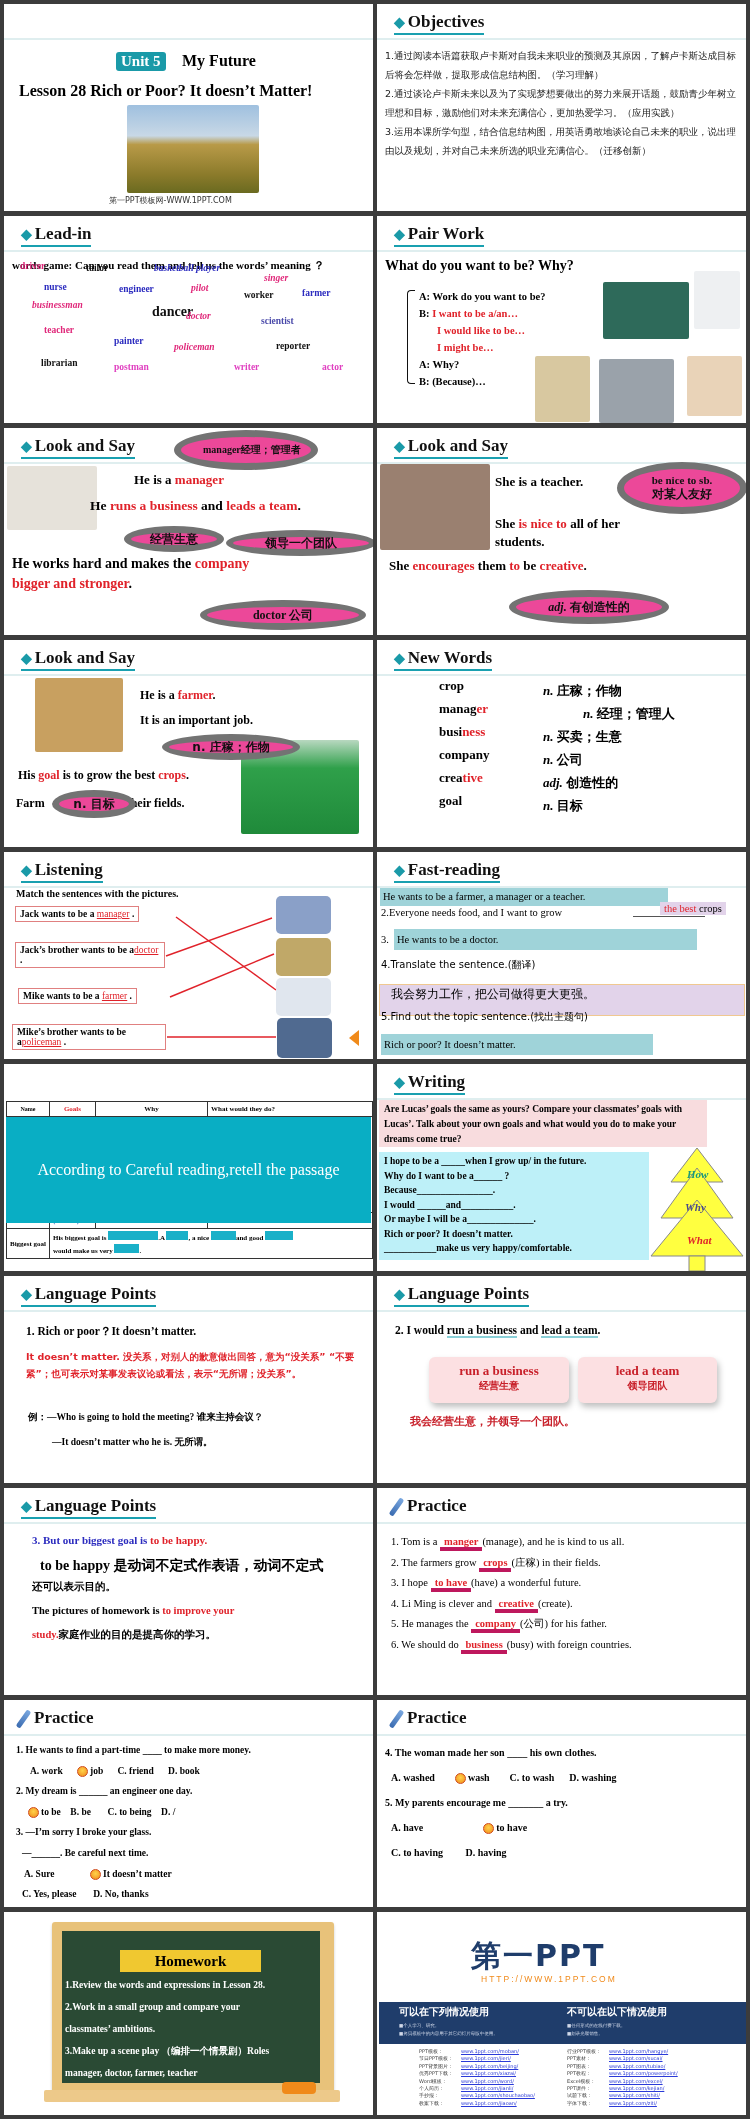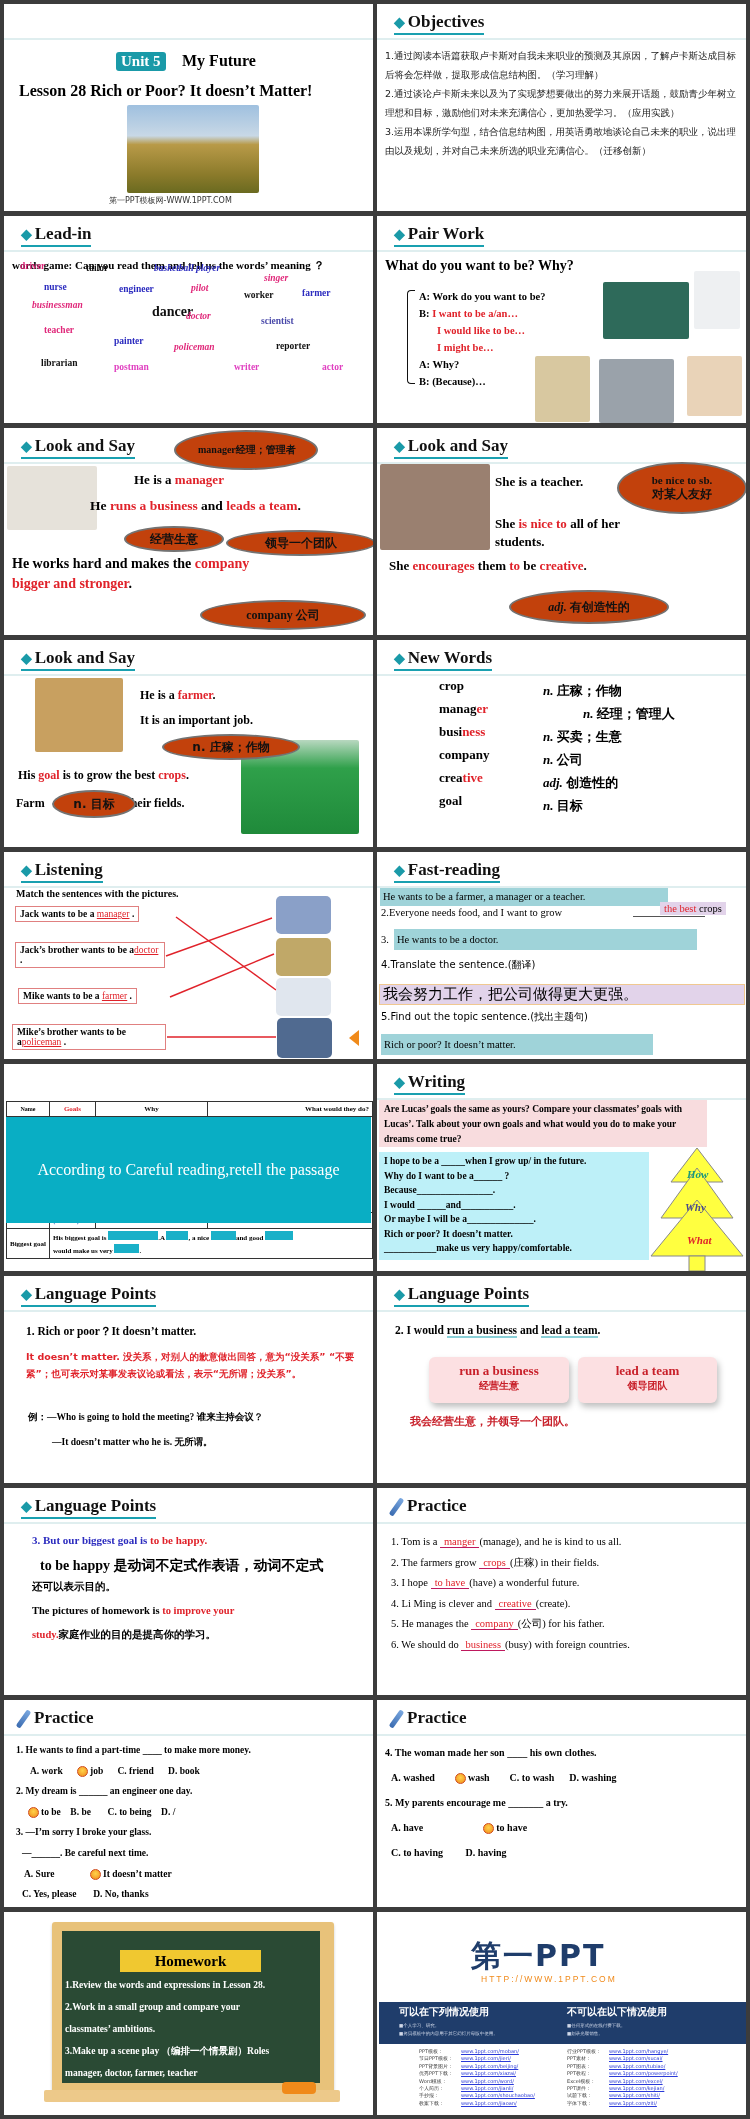--- a/index.html
+++ b/index.html
@@ -6,25 +6,25 @@
 body{width:750px;height:2119px;background:#3c3c3c;font-family:"Liberation Serif",serif;position:relative;overflow:hidden}
 .slide{position:absolute;width:369px;height:207px;background:#fff;overflow:hidden}
 .hdr{position:absolute;left:0;top:0;width:100%;height:36px;border-bottom:2px solid #dfeeef}
 .ttl{position:absolute;left:17px;top:8px;font-weight:bold;font-size:17px;color:#111;border-bottom:2px solid #19a0b0;padding-bottom:0;line-height:20px;white-space:nowrap}
 .dia{color:#1a9aa8;font-size:14px;margin-right:3px}
 .abs{position:absolute;white-space:nowrap}
 .b{font-weight:bold}
 .red{color:#e0222a}
 .blue{color:#2b2bbf}
 .cn{font-family:"DejaVu Sans",sans-serif}
-.bubble{position:absolute;background:#c2410c;border:2px solid #737373;border-radius:50%;display:flex;align-items:center;justify-content:center;font-weight:bold;font-size:12px;color:#111}
+.bubble{position:absolute;background:#ec4899;border:7px solid #737373;border-radius:50%;display:flex;align-items:center;justify-content:center;font-weight:bold;font-size:12px;color:#111}
 .img{position:absolute;border-radius:2px}
 .pencil{display:inline-block;width:5px;height:20px;background:linear-gradient(#7aa8e0,#3a6bb0);transform:rotate(35deg);margin-right:8px;border-radius:2px;vertical-align:middle}
 .smile{display:inline-block;width:11px;height:11px;border-radius:50%;background:radial-gradient(circle at 50% 40%,#ffd24a,#f08a1a);border:1px solid #d04a1a;vertical-align:middle;margin-right:2px}
-.ans{color:#e0222a;font-weight:normal;border-bottom:1px solid #be185d;padding:0 4px}
+.ans{color:#e0222a;font-weight:bold;border-bottom:4px solid #be185d;padding:0 4px}
 table.t{border-collapse:collapse;font-size:7px;font-weight:bold}
 table.t td{border:1px solid #333;padding:1px 3px}
 </style>
 </head>
 <body>
 
 <div class="slide" style="left:4px;top:4px">
   <div class="hdr"></div>
   <div class="abs" style="left:112px;top:48px;background:#1a9aa8;color:#fff;font-weight:bold;font-size:15px;padding:1px 5px;border-radius:3px">Unit 5</div>
   <div class="abs b" style="left:178px;top:48px;font-size:16px">My Future</div>
@@ -96,21 +96,21 @@
   <div class="hdr"></div>
   <div class="ttl"><span class="dia">◆</span><span>Look and Say</span></div>
   <div class="bubble" style="left:170px;top:2px;width:144px;height:40px;font-size:10px;justify-content:flex-start;padding-left:22px">manager经理；管理者</div>
   <div class="img" style="left:3px;top:38px;width:90px;height:64px;background:#e6e2da"></div>
   <div class="abs b" style="left:130px;top:44px;font-size:13px"><span>He is a </span><span class="red">manager</span></div>
   <div class="abs b" style="left:86px;top:70px;font-size:13.5px"><span>He </span><span class="red">runs a business</span><span> and </span><span class="red">leads a team</span><span>.</span></div>
   <div class="bubble" style="left:120px;top:98px;width:100px;height:26px">经营生意</div>
   <div class="bubble" style="left:222px;top:102px;width:150px;height:26px">领导一个团队</div>
   <div class="abs b" style="left:8px;top:128px;font-size:14px"><span>He works hard and makes the </span><span class="red">company</span></div>
   <div class="abs b" style="left:8px;top:148px;font-size:14px"><span class="red">bigger and stronger</span><span>.</span></div>
-  <div class="bubble" style="left:196px;top:172px;width:166px;height:30px">company 公司</div>
+  <div class="bubble" style="left:196px;top:172px;width:166px;height:30px">doctor 公司</div>
 </div>
 
 <div class="slide" style="left:377px;top:428px">
   <div class="hdr"></div>
   <div class="ttl"><span class="dia">◆</span><span>Look and Say</span></div>
   <div class="img" style="left:3px;top:36px;width:110px;height:86px;background:#9a8070"></div>
   <div class="abs b" style="left:118px;top:46px;font-size:13px">She is a teacher.</div>
   <div class="bubble" style="left:240px;top:34px;width:130px;height:52px;flex-direction:column">
       <span style="font-size:11px">be nice to sb.</span>
       <span class="cn" style="font-size:12px">对某人友好</span>
@@ -181,33 +181,33 @@
 <div class="slide" style="left:377px;top:852px">
   <div class="hdr"></div>
   <div class="ttl"><span class="dia">◆</span><span>Fast-reading</span></div>
   <div class="abs" style="left:3px;top:36px;width:288px;height:18px;background:#9fd3d9;font-size:10.5px;padding-left:3px;line-height:18px">He wants to be a farmer, a manager or a teacher.</div>
   <div class="abs" style="left:4px;top:55px;font-size:10.5px">2.Everyone needs food, and I want to grow</div>
   <div class="abs" style="left:256px;top:64px;width:72px;border-bottom:1px solid #555"></div>
   <div class="abs" style="left:283px;top:50px;background:#e2d3ea;padding:1px 4px;font-size:10.5px"><span class="red">the best</span><span> crops</span></div>
   <div class="abs" style="left:4px;top:82px;font-size:10.5px">3.</div>
   <div class="abs" style="left:17px;top:77px;width:303px;height:21px;background:#9fd3d9;font-size:10.5px;padding-left:3px;line-height:21px">He wants to be a doctor.</div>
   <div class="abs cn" style="left:4px;top:106px;font-size:10px">4.Translate the sentence.(翻译)</div>
-  <div class="abs cn" style="left:2px;top:132px;width:366px;height:21px;background:#e2d3ea;border:1px solid #f0c890;font-size:15px;padding-left:3px;line-height:19px">我会努力工作，把公司做得更大更强。</div>
+  <div class="abs cn" style="left:2px;top:132px;width:366px;height:32px;background:#e2d3ea;border:1px solid #f0c890;font-size:12px;padding-left:11px;line-height:19px">我会努力工作，把公司做得更大更强。</div>
   <div class="abs cn" style="left:4px;top:158px;font-size:10px">5.Find out the topic sentence.(找出主题句)</div>
   <div class="abs" style="left:4px;top:182px;width:272px;height:21px;background:#9fd3d9;font-size:10.5px;padding-left:3px;line-height:21px">Rich or poor? It doesn’t matter.</div>
 </div>
 
 <div class="slide" style="left:4px;top:1064px">
   <table class="t abs" style="left:2px;top:37px;width:367px">
     <tbody>
         <tr style="height:15px">
           <td style="width:40px;text-align:center;font-size:6px">Name</td>
           <td class="red" style="width:46px;text-align:center">Goals</td>
           <td style="width:112px;text-align:center">Why</td>
-          <td style="text-align:right">What would they do?</td>
+          <td style="text-align:left">What would they do?</td>
         </tr>
     <tr style="height:96px">
           <td></td>
           <td></td>
           <td></td>
           <td></td>
         </tr>
     <tr style="height:16px">
           <td style="font-size:6.5px">his sister</td>
           <td style="color:#3a6ac0">(Para. 4)</td>

